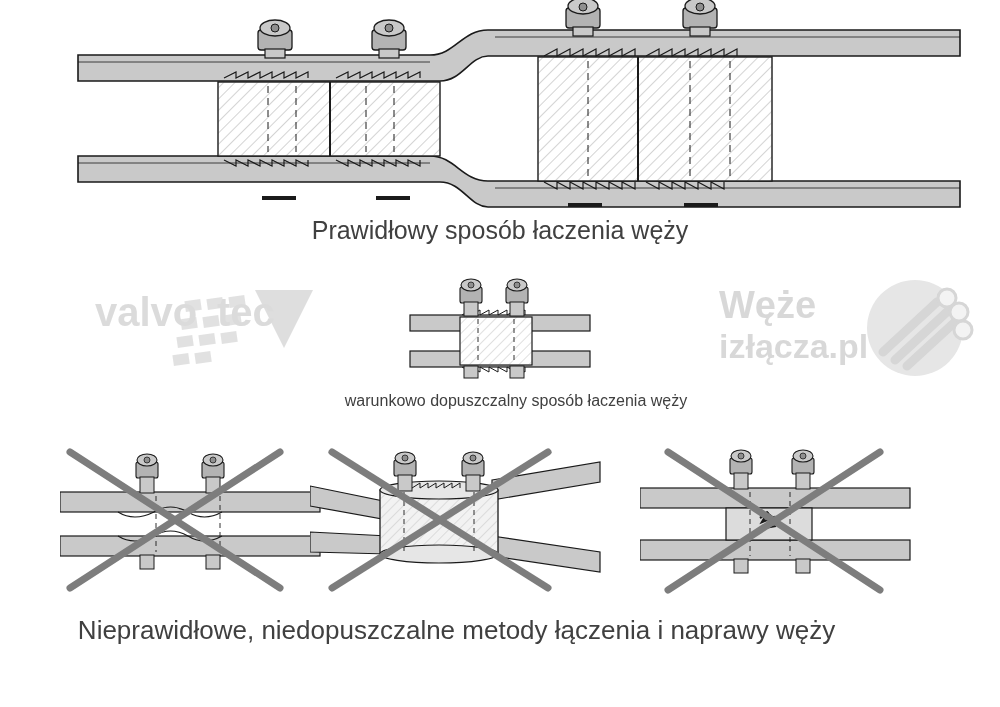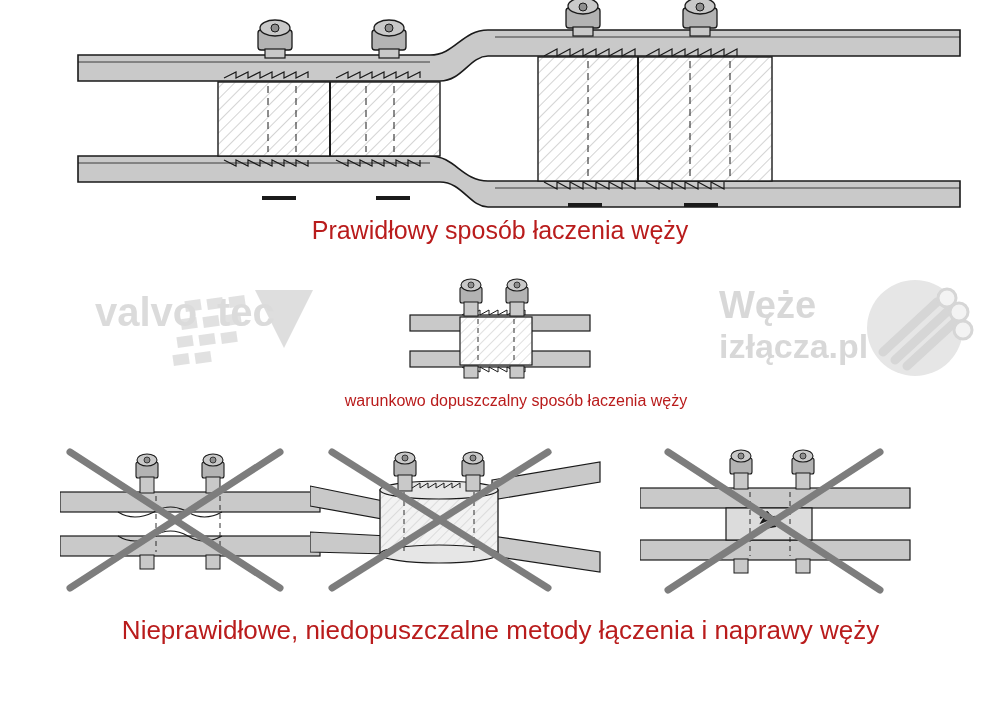--- a/index.html
+++ b/index.html
@@ -1,22 +1,22 @@
 <!DOCTYPE html>
 <html><head>
 <meta charset="utf-8">
 <style>
   html,body{margin:0;padding:0;background:#ffffff;}
   body{width:1000px;height:707px;position:relative;overflow:hidden;
        font-family:"Liberation Sans", sans-serif;color:#1a1a1a;}
   .stage{position:absolute;left:0;top:0;width:1000px;height:707px;}
-  .cap{position:absolute;text-align:center;color:#b91c1c;}
+  .cap{position:absolute;text-align:center;color:#404040;}
   #caption-correct{left:0;top:216px;width:1000px;font-size:25px;}
   #caption-conditional{left:16px;top:392px;width:1000px;font-size:16px;}
-  #caption-incorrect{left:0;top:615px;width:913px;font-size:26px;padding-left:44px;}
+  #caption-incorrect{left:0;top:615px;width:913px;font-size:26px;}
   svg{display:block;}
   .wm-text{font-family:"Liberation Sans", sans-serif;font-weight:bold;}
 </style>
 </head>
 <body>
 
 <div class="stage">
 
   <svg id="fig-correct" width="1000" height="210" viewBox="0 0 1000 210" style="position:absolute;left:0;top:0;">
     <defs>

